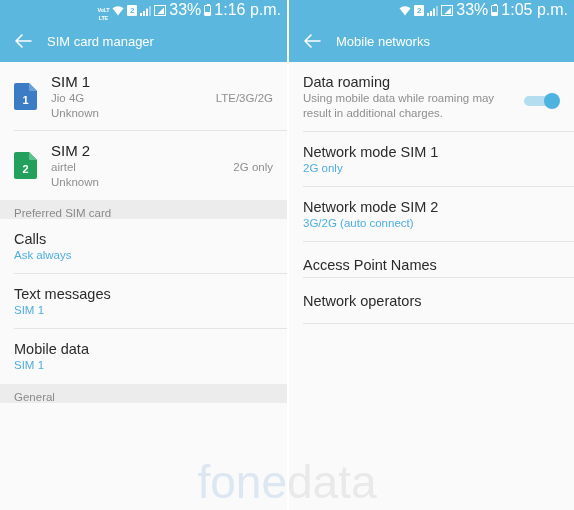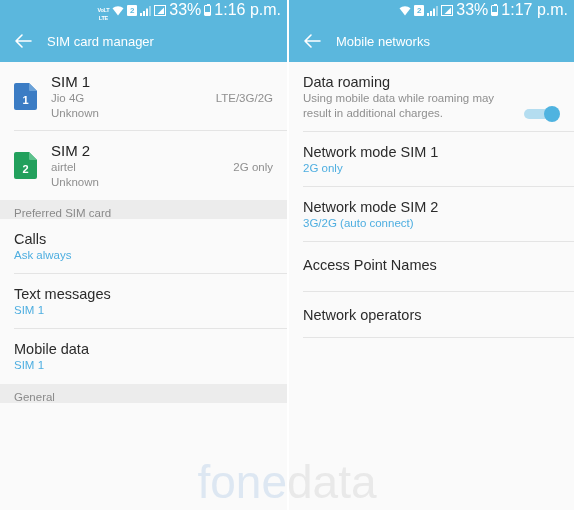--- a/index.html
+++ b/index.html
@@ -49,21 +49,21 @@
   .appbar-title { color: #ffffff; font-size: 13px; font-weight: 400; }
 
   
   .list { position: relative; z-index: 2; }
   .section-header {
     background: #ececec; padding: 7px 14px 0 14px;
     font-size: 11.5px; color: #8a8a8a;
   }
   .row {
     background: #fafafa; padding: 11px 14px 11px 14px;
-    display: flex; align-items: flex-end; position: relative;
+    display: flex; align-items: center; position: relative;
   }
   .row.divider::after {
     content: ""; position: absolute; left: 14px; right: 0; bottom: 0;
     height: 1px; background: #e4e4e4;
   }
   .row-text { flex: 1 1 auto; min-width: 0; }
   .row-title { font-size: 14.5px; color: #2b2b2b; line-height: 18px; }
   .row-sub { font-size: 11.5px; color: #8f8f8f; line-height: 15px; }
   .row-sub.blue { color: #4eaee0; }
   .row-value { font-size: 11.5px; color: #8f8f8f; padding-top: 3px; flex: none; }
@@ -235,21 +235,21 @@
       <span class="sb-icon">
         <svg width="12" height="11" viewBox="0 0 12 11">
             <rect x="0.5" y="0.5" width="11" height="10" fill="none" stroke="#fff" stroke-width="1"></rect>
             <path d="M10 9 L10 2.5 L3.5 9 Z" fill="#fff"></path>
           </svg>
       </span>
       <span class="sb-text">33%</span>
       <span class="battery">
           <span class="fill"></span>
         </span>
-      <span class="sb-text">1:17 p.m.</span>
+      <span class="sb-text">1:05 p.m.</span>
     </div>
 
     <div class="appbar">
       <span class="back-arrow">
         <svg width="20" height="20" viewBox="0 0 20 20">
             <path d="M18 10 H3 M9 4 L3 10 L9 16" fill="none" stroke="#fff" stroke-width="1.6" stroke-linecap="round" stroke-linejoin="round"></path>
           </svg>
       </span>
       <span class="appbar-title">Mobile networks</span>
     </div>
@@ -274,21 +274,21 @@
         </span>
       </div>
 
       <div class="row divider">
         <span class="row-text">
           <span class="row-title" style="display:block;">Network mode SIM 2</span>
           <span class="row-sub blue" style="display:block;">3G/2G (auto connect)</span>
         </span>
       </div>
 
-      <div class="row divider" style="padding-top:14px;padding-bottom:18px;">
+      <div class="row divider" style="padding-top:14px;padding-bottom:4px;">
         <span class="row-text">
           <span class="row-title" style="display:block;">Access Point Names</span>
         </span>
       </div>
 
       <div class="row divider" style="padding-top:14px;padding-bottom:14px;">
         <span class="row-text">
           <span class="row-title" style="display:block;">Network operators</span>
         </span>
       </div>

